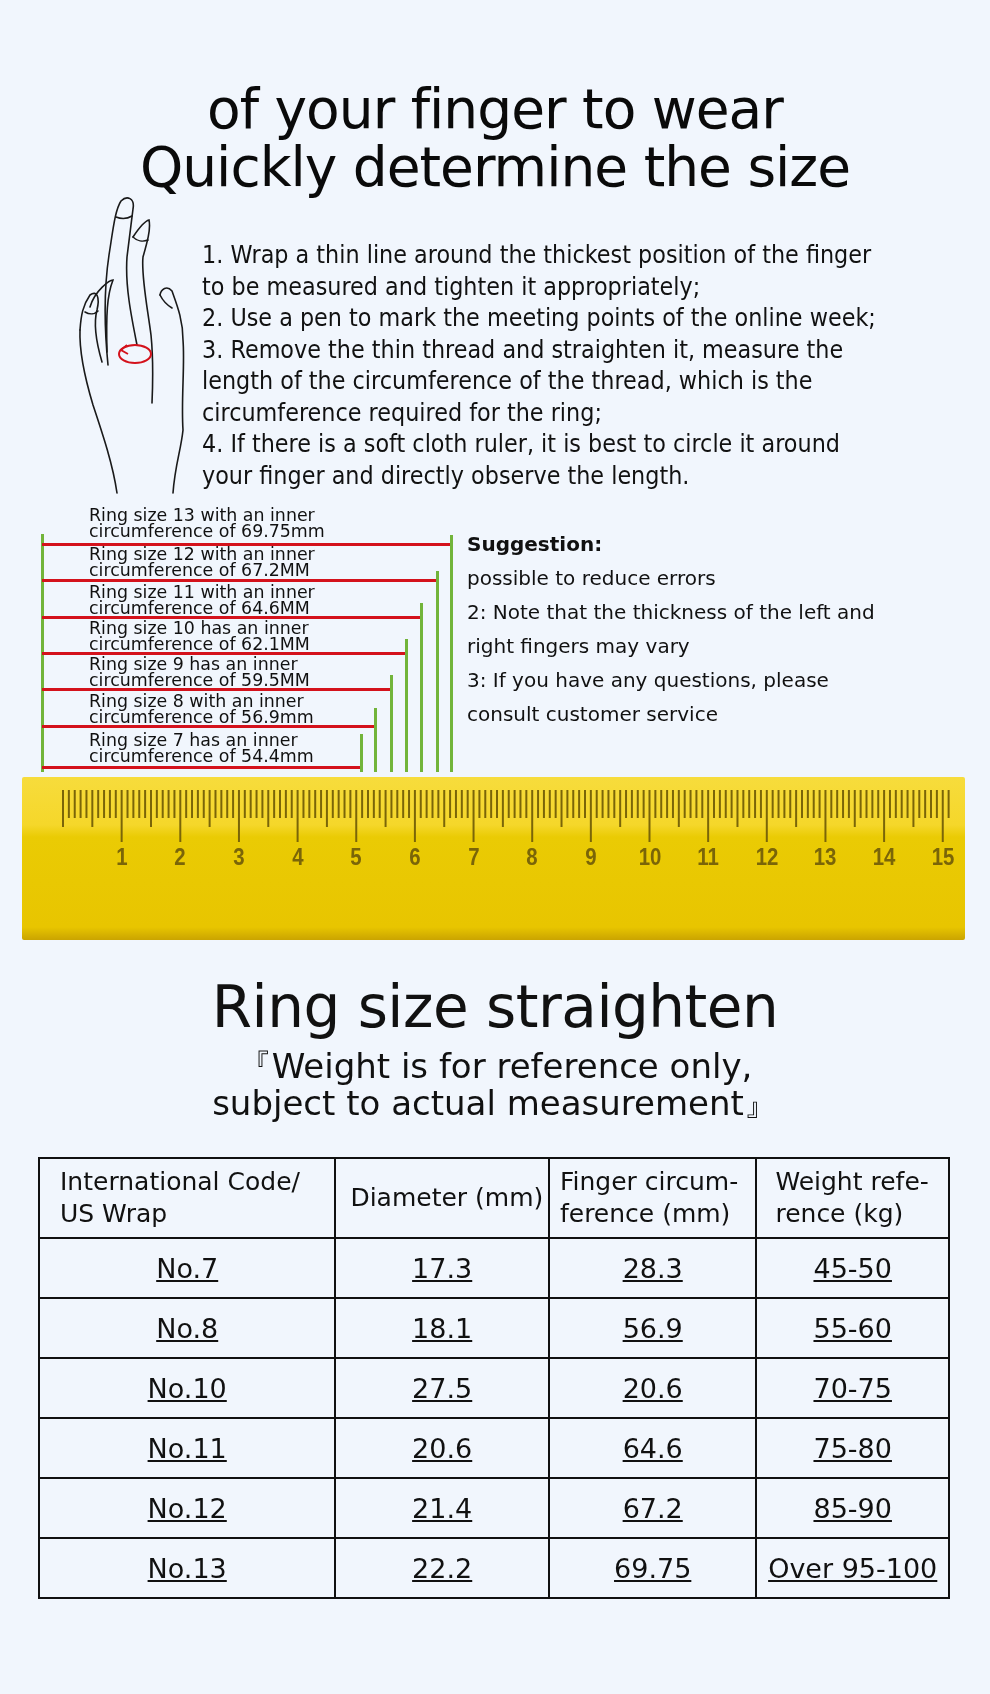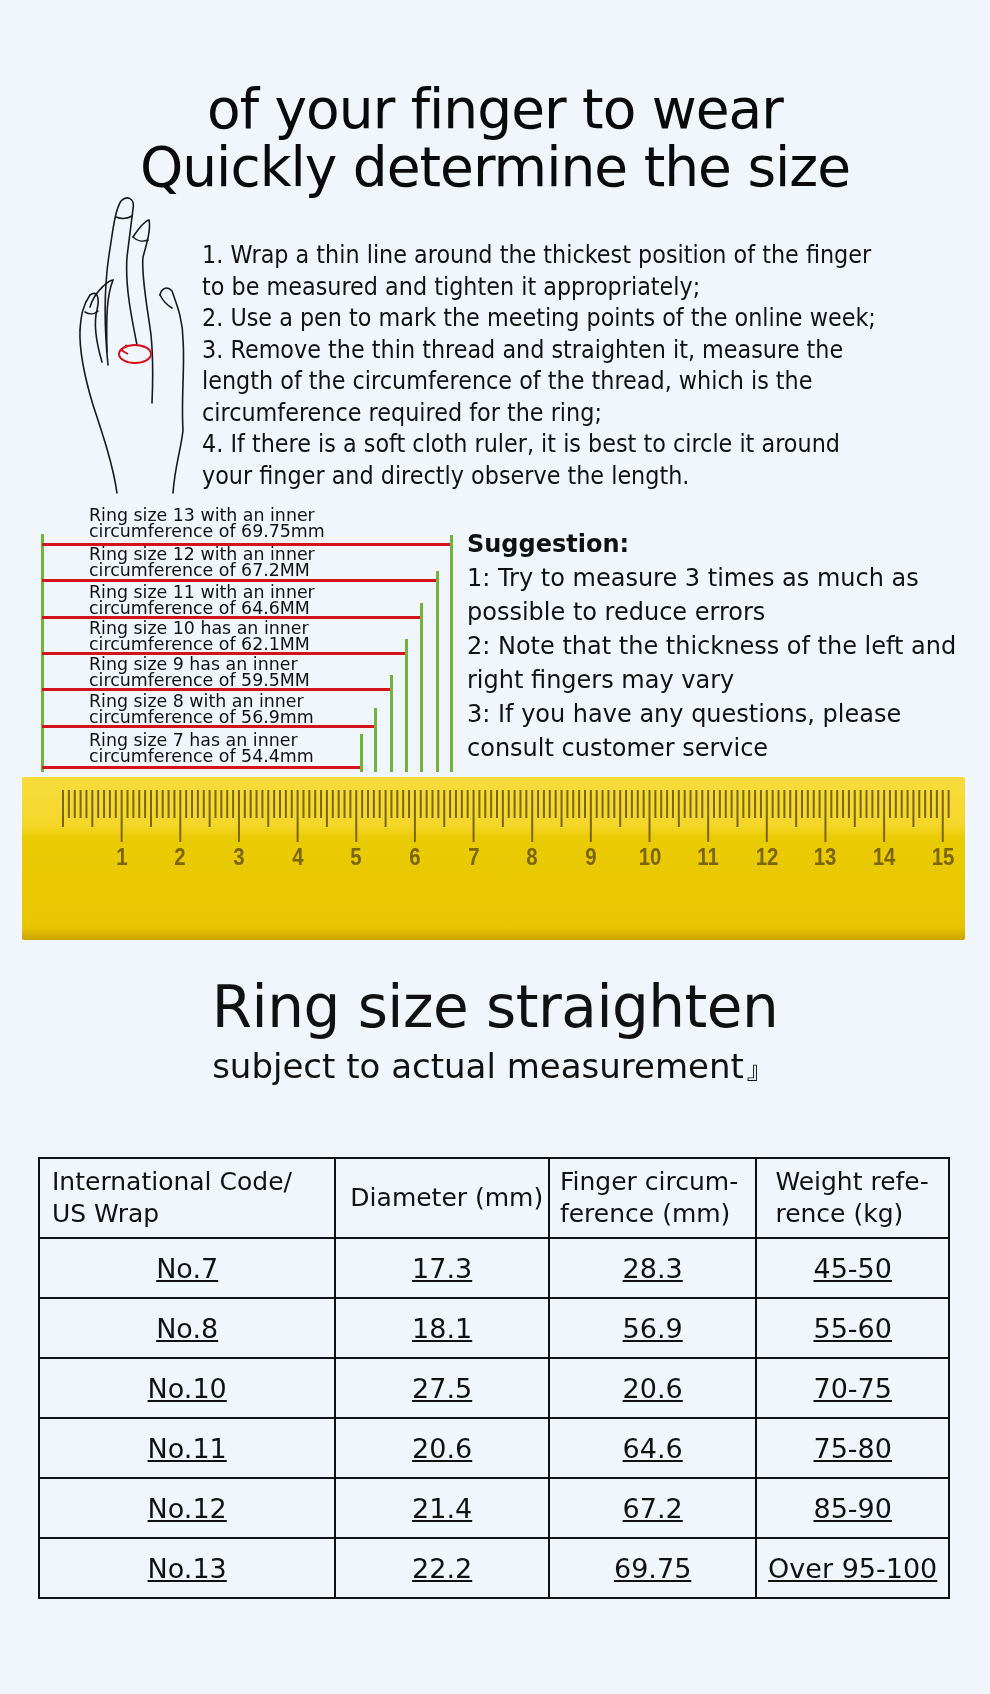--- a/index.html
+++ b/index.html
@@ -21,21 +21,21 @@
     transform: scaleX(0.93); width: 840px;
   }
   .steps div { white-space: nowrap; }
   .ring-label {
     left: 89px; font-size: 18.5px; line-height: 16px; color: #111; white-space: nowrap;
     transform-origin: left top; transform: scaleX(0.94);
   }
   .redline { height: 3px; background: #d4121c; left: 42px; }
   .greenline { width: 3px; background: #72b43a; }
   .suggest {
-    left: 467px; top: 527px; font-size: 24px; line-height: 34px; white-space: nowrap;
+    left: 467px; top: 527px; font-size: 20px; line-height: 34px; white-space: nowrap;
   }
   .suggest .head { font-weight: bold; }
   .ruler {
     left: 22px; top: 777px; width: 943px; height: 163px;
     background: linear-gradient(to bottom, #f7dc3c 0px, #f5d72a 48px, #eacb04 60px, #e8c500 150px, #caa400 163px);
     border-radius: 2px;
   }
   .ruler svg { position: absolute; left: 0; top: 0; }
   .h2 {
     left: 0; width: 990px; text-align: center; top: 975px;
@@ -46,21 +46,21 @@
     font-size: 34px; line-height: 37px;
   }
   table.sizes {
     left: 38px; top: 1157px; width: 912px; border-collapse: collapse;
     font-size: 27px;
   }
   table.sizes td, table.sizes th {
     border: 2px solid #111; text-align: center; font-weight: normal; padding: 0;
   }
   table.sizes th {
-    height: 78px; font-size: 25px; line-height: 32px; text-align: left; padding-left: 12px;
+    height: 78px; font-size: 25px; line-height: 32px; text-align: left; padding-left: 20px;
   }
   table.sizes td { height: 58px; text-decoration: underline; }
 </style>
 </head>
 <body>
 
 <div class="abs title" style="top:80px;">
   <span>of your finger to wear</span>
   <span>Quickly determine the size</span>
 </div>
@@ -148,21 +148,20 @@
   <div class="abs ring-label" style="top:732px;">
     <div>Ring size 7 has an inner</div>
     <div>circumference of 54.4mm</div>
   </div>
   <div class="abs redline" style="top:766px; width:319px;"></div>
   <div class="abs greenline" style="left:360px; top:734px; height:38px;"></div>
 </div>
 
 <div class="abs suggest">
   <div class="head">Suggestion:</div>
-  <div>1: Try to measure 3 times as much as</div>
   <div>possible to reduce errors</div>
   <div>2: Note that the thickness of the left and</div>
   <div>right fingers may vary</div>
   <div>3: If you have any questions, please</div>
   <div>consult customer service</div>
 </div>
 
 <div class="abs ruler">
   <svg id="ruler-svg" width="943" height="163">
       <line x1="41" x2="41" y1="13" y2="50" stroke="#7a6508" stroke-width="2"></line>
@@ -332,20 +331,21 @@
       <div style="position: absolute; top: 66px; width: 40px; text-align: center; font-size: 24px; font-weight: bold; color: rgb(122, 101, 8); font-family: &quot;Liberation Sans&quot;, sans-serif; transform: scaleX(0.85); left: 666.15px;">11</div>
       <div style="position: absolute; top: 66px; width: 40px; text-align: center; font-size: 24px; font-weight: bold; color: rgb(122, 101, 8); font-family: &quot;Liberation Sans&quot;, sans-serif; transform: scaleX(0.85); left: 724.8px;">12</div>
       <div style="position: absolute; top: 66px; width: 40px; text-align: center; font-size: 24px; font-weight: bold; color: rgb(122, 101, 8); font-family: &quot;Liberation Sans&quot;, sans-serif; transform: scaleX(0.85); left: 783.45px;">13</div>
       <div style="position: absolute; top: 66px; width: 40px; text-align: center; font-size: 24px; font-weight: bold; color: rgb(122, 101, 8); font-family: &quot;Liberation Sans&quot;, sans-serif; transform: scaleX(0.85); left: 842.1px;">14</div>
       <div style="position: absolute; top: 66px; width: 40px; text-align: center; font-size: 24px; font-weight: bold; color: rgb(122, 101, 8); font-family: &quot;Liberation Sans&quot;, sans-serif; transform: scaleX(0.85); left: 900.75px;">15</div>
     </div>
 </div>
 
 <div class="abs h2">Ring size straighten</div>
 <div class="abs note">
+  <div>『Weight is for reference only,</div>
   <div>subject to actual measurement』</div>
 </div>
 
 <table class="abs sizes">
   <colgroup>
     <col style="width:297px">
       <col style="width:214px">
       <col style="width:208px">
       <col style="width:193px">
   </colgroup>

